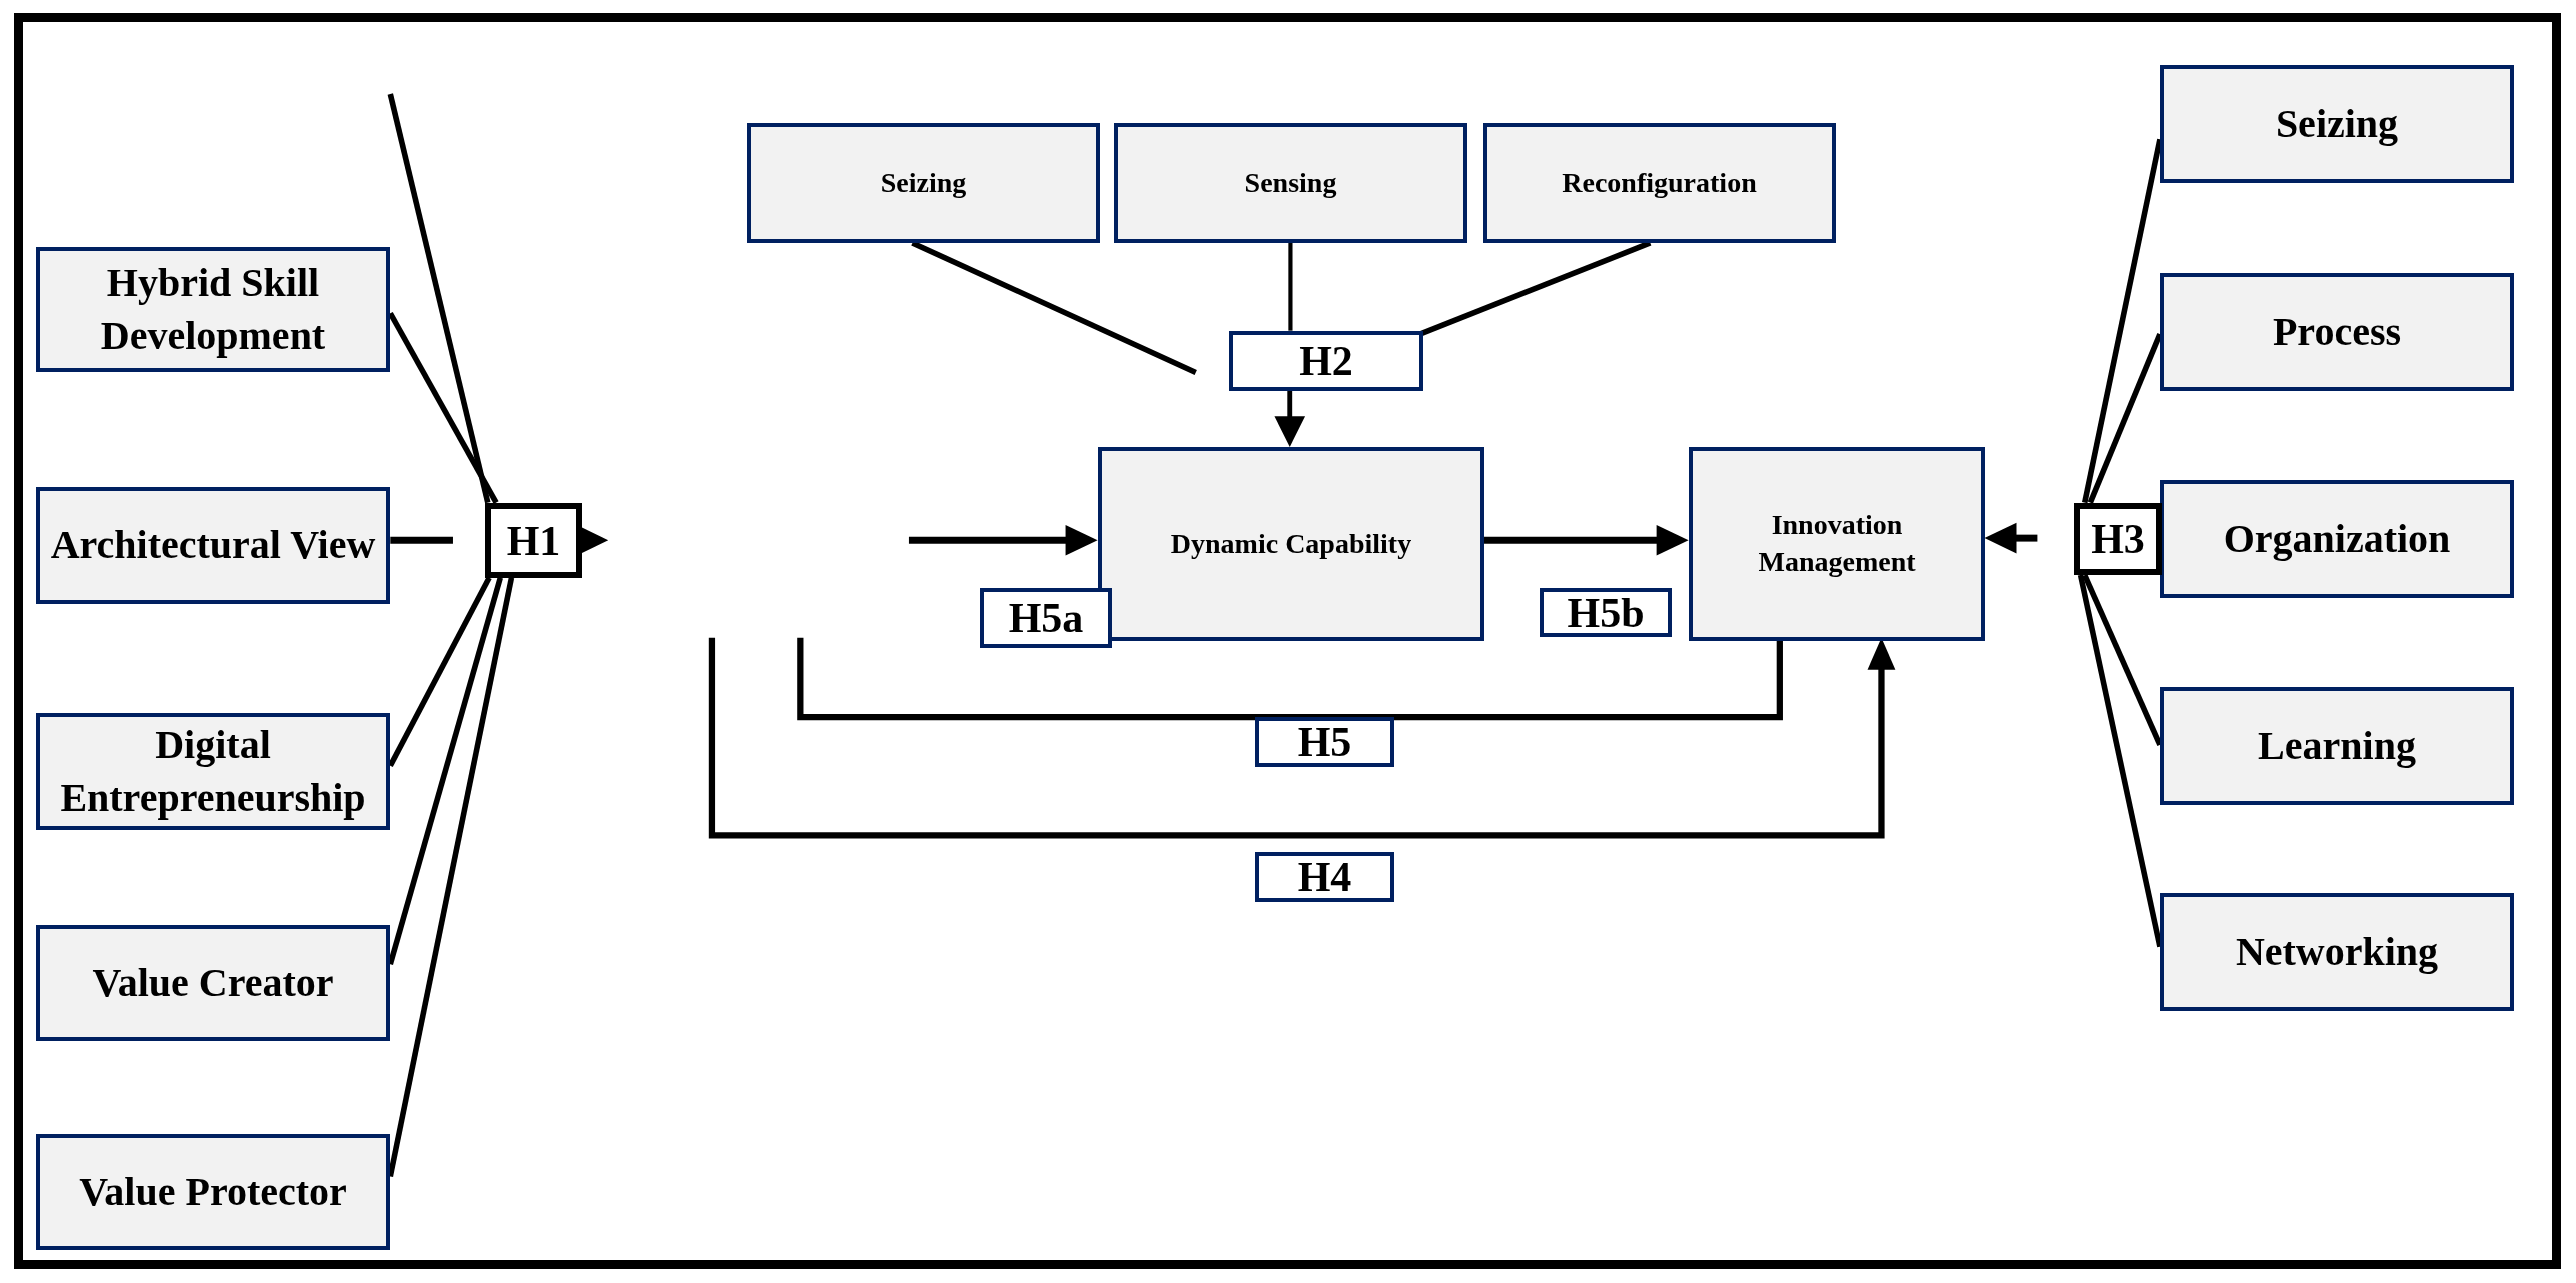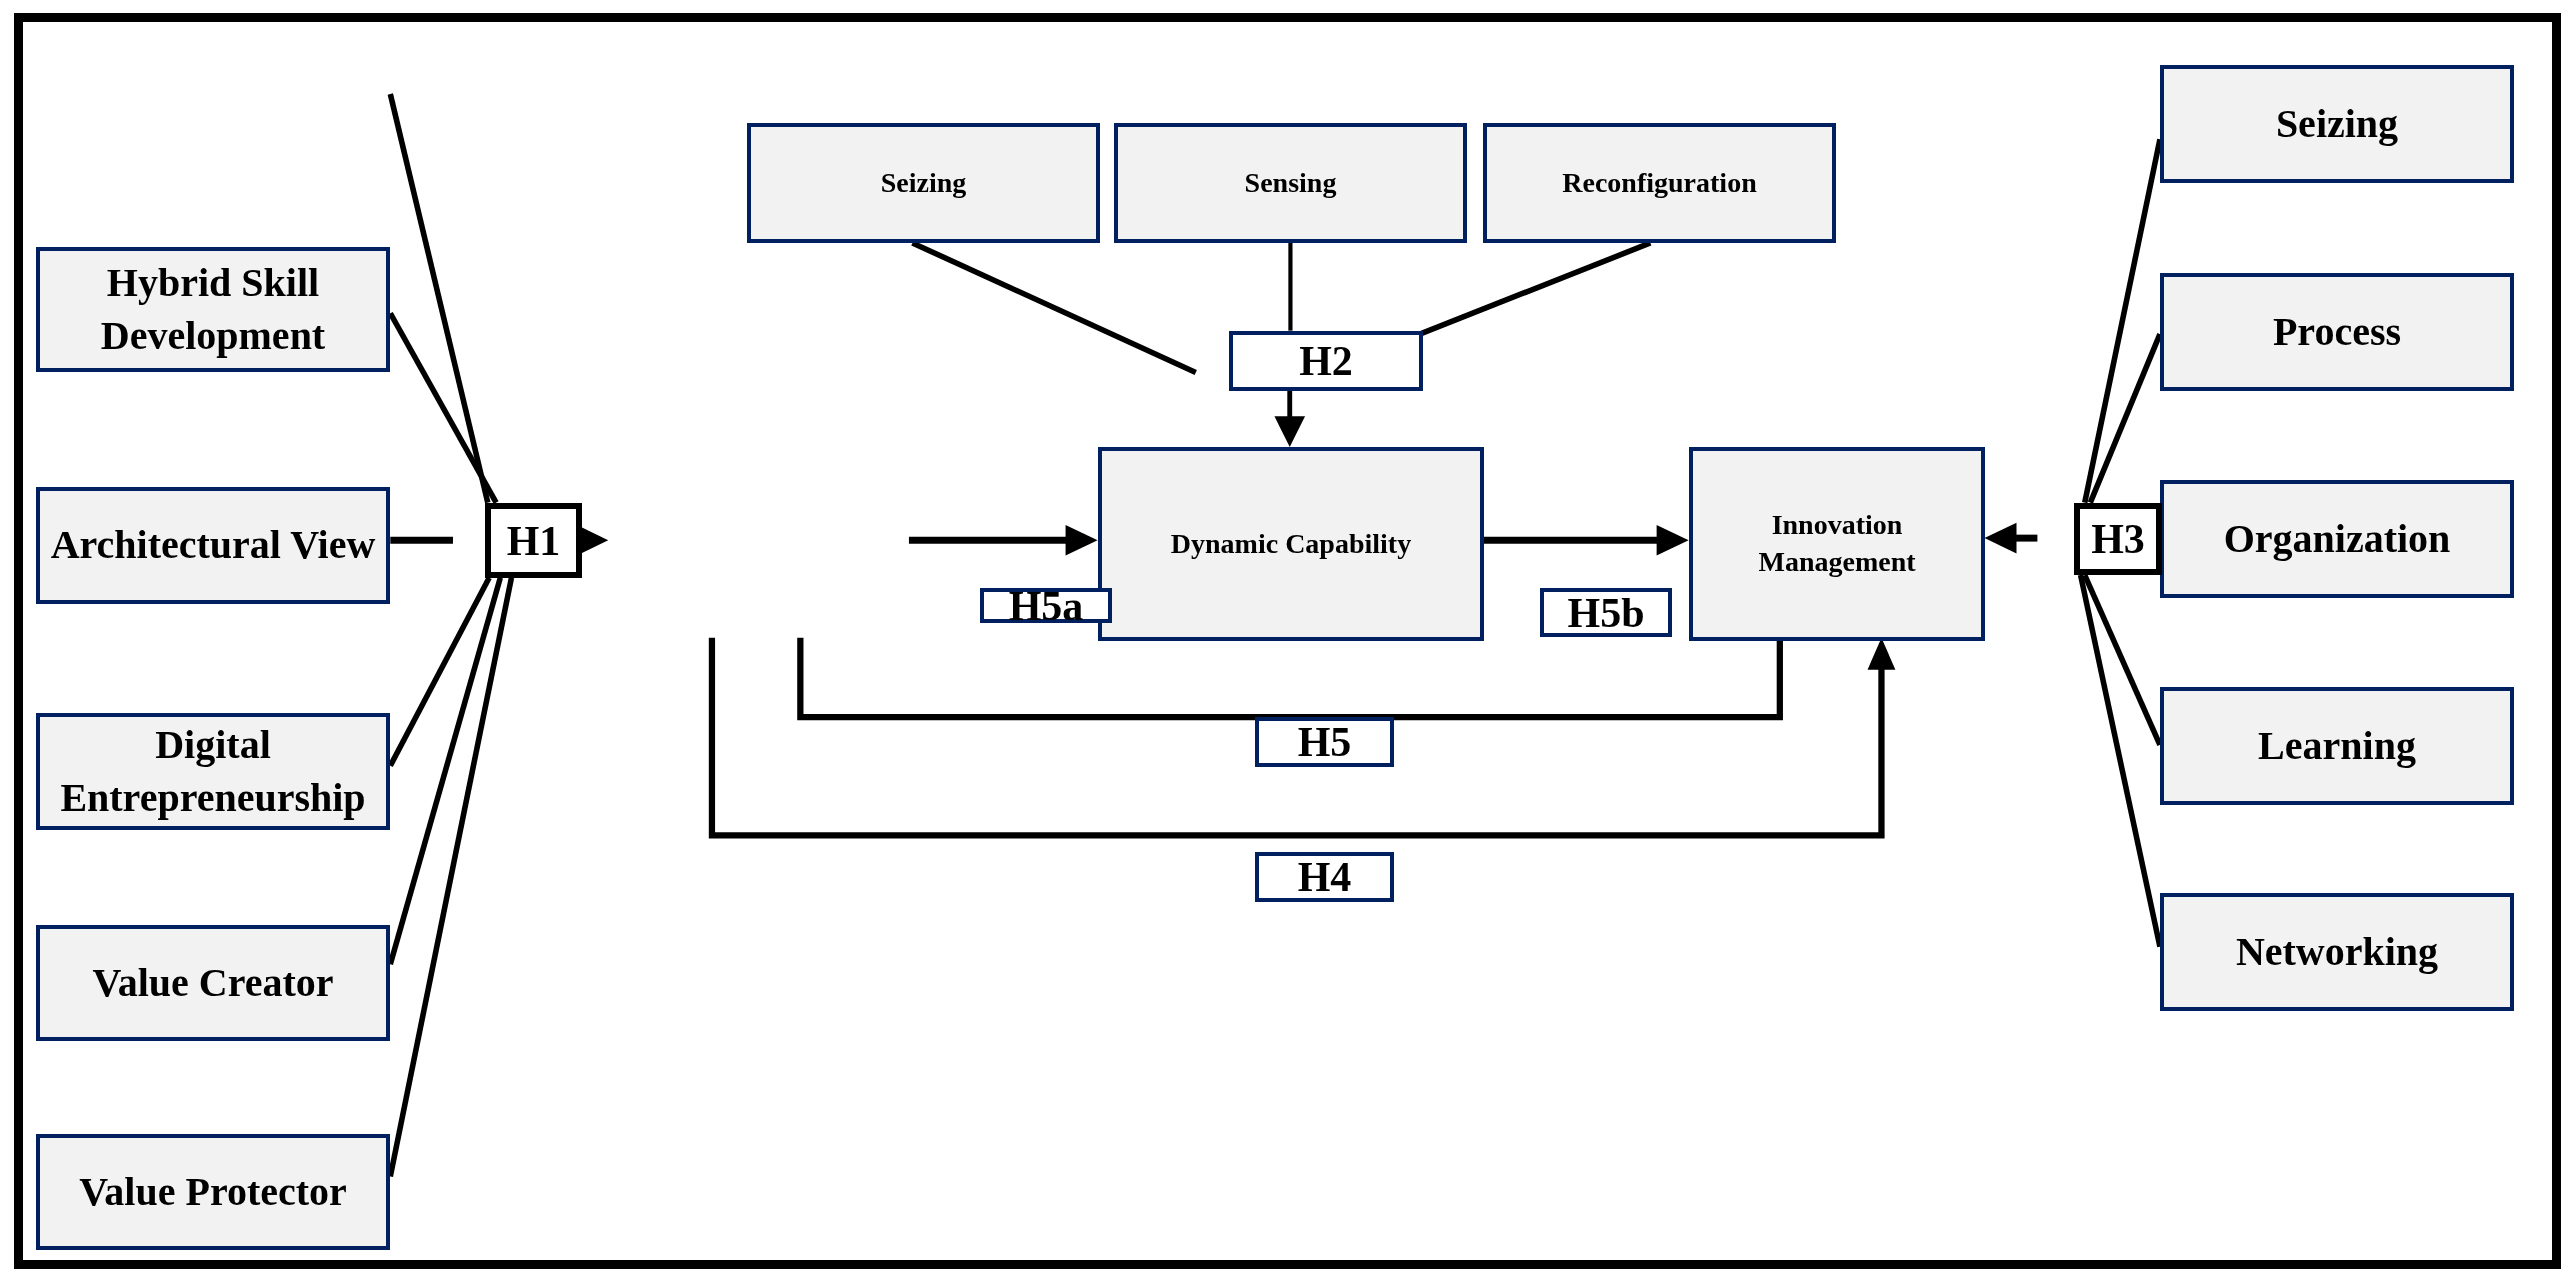--- a/index.html
+++ b/index.html
@@ -140,21 +140,21 @@
 
   <div class="hyp black" style="left:449px;top:503px;width:97px;height:75px">
       <span>H1</span>
     </div>
   <div class="hyp navy" style="left:1193px;top:331px;width:194px;height:60px">
       <span>H2</span>
     </div>
   <div class="hyp black" style="left:2038px;top:503px;width:88px;height:72px">
       <span>H3</span>
     </div>
-  <div class="hyp navy" style="left:944px;top:588px;width:132px;height:35px">
+  <div class="hyp navy" style="left:944px;top:588px;width:132px;height:60px">
       <span>H5a</span>
     </div>
   <div class="hyp navy" style="left:1504px;top:588px;width:132px;height:49px">
       <span>H5b</span>
     </div>
   <div class="hyp navy" style="left:1219px;top:717px;width:139px;height:50px">
       <span>H5</span>
     </div>
   <div class="hyp navy" style="left:1219px;top:852px;width:139px;height:50px">
       <span>H4</span>

